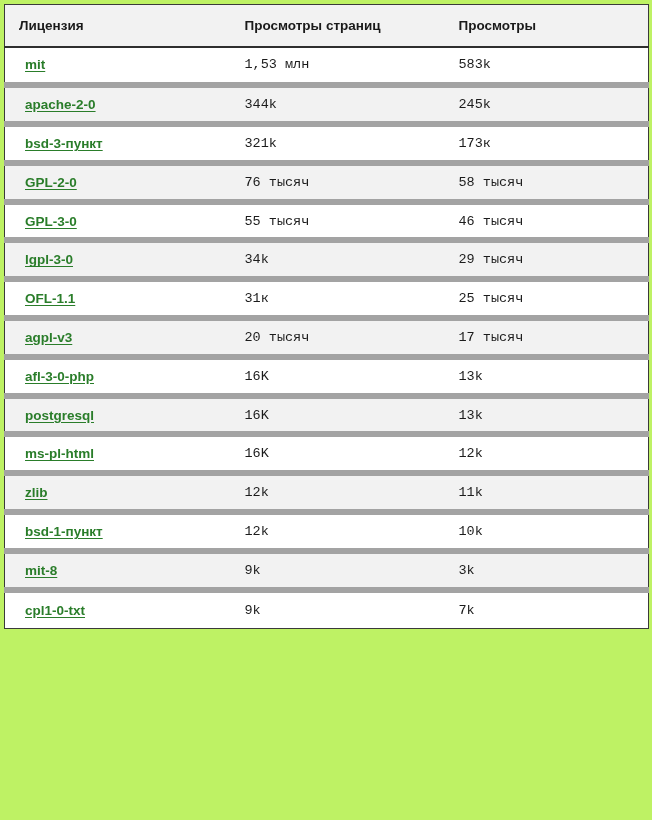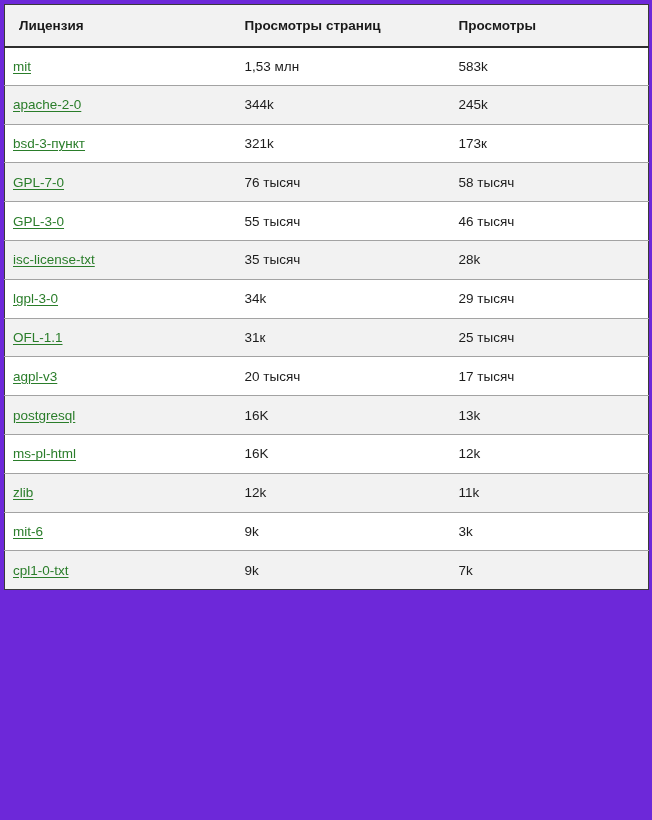--- a/index.html
+++ b/index.html
@@ -14,21 +14,21 @@
     font-family: "Liberation Sans", "DejaVu Sans", sans-serif;
     color: #1c1c1c;
     -webkit-font-smoothing: antialiased;
   }
 
   #stats-frame {
     box-sizing: border-box;
     width: 652px;
     height: 820px;
     padding: 4px 4px 4px 4px;
-    background: #6d28d9;
+    background: #bef264;
   }
 
   #stats-table {
     box-sizing: border-box;
     width: 644px;
     border-collapse: collapse;
     border: 1px solid #3a3a3a;
     table-layout: fixed;
     background: #ffffff;
   }
@@ -47,46 +47,46 @@
     font-size: 13.5px;
     font-weight: bold;
     color: #1a1a1a;
     padding: 0 0 0 14px;
     white-space: nowrap;
   }
 
   #stats-table tbody td {
     box-sizing: border-box;
     height: 38.8px;
-    border-top: 1px solid #a3a3a3;
+    border-top: 6px solid #a3a3a3;
     text-align: left;
     vertical-align: middle;
     font-size: 13.5px;
     color: #1c1c1c;
     padding: 0 0 0 14px;
     white-space: nowrap;
     overflow: hidden;
   }
 
   #stats-table tbody tr:nth-child(odd)  td { background: #ffffff; }
   #stats-table tbody tr:nth-child(even) td { background: #f2f2f2; }
 
   #stats-table tbody tr:first-child td { border-top: none; }
 
-  #stats-table td.license-cell { padding-left: 8px; }
+  #stats-table td.license-cell { padding-left: 20px; font-weight: bold; }
 
   a.license-link {
     color: #2a7d2a;
     text-decoration: underline;
     text-underline-offset: 2px;
     font-size: 13.5px;
     cursor: pointer;
   }
 
-  .metric { font-variant-numeric: tabular-nums; }
+  .metric { font-variant-numeric: tabular-nums; font-family: Liberation Mono, monospace; }
 </style>
 </head>
 <body>
 
 <div id="stats-frame">
   <table id="stats-table">
     <colgroup>
       <col class="c-license">
       <col class="c-views">
       <col class="c-visitors">
@@ -108,66 +108,71 @@
           <td class="license-cell"><a class="license-link">apache-2-0</a></td>
           <td class="metric">344k</td>
           <td class="metric">245k</td>
         </tr>
         <tr>
           <td class="license-cell"><a class="license-link">bsd-3-пункт</a></td>
           <td class="metric">321k</td>
           <td class="metric">173к</td>
         </tr>
         <tr>
-          <td class="license-cell"><a class="license-link">GPL-7-0</a></td>
+          <td class="license-cell"><a class="license-link">GPL-2-0</a></td>
           <td class="metric">76 тысяч</td>
           <td class="metric">58 тысяч</td>
         </tr>
         <tr>
           <td class="license-cell"><a class="license-link">GPL-3-0</a></td>
           <td class="metric">55 тысяч</td>
           <td class="metric">46 тысяч</td>
-        </tr>
-        <tr>
-          <td class="license-cell"><a class="license-link">isc-license-txt</a></td>
-          <td class="metric">35 тысяч</td>
-          <td class="metric">28k</td>
         </tr>
         <tr>
           <td class="license-cell"><a class="license-link">lgpl-3-0</a></td>
           <td class="metric">34k</td>
           <td class="metric">29 тысяч</td>
         </tr>
         <tr>
           <td class="license-cell"><a class="license-link">OFL-1.1</a></td>
           <td class="metric">31к</td>
           <td class="metric">25 тысяч</td>
         </tr>
         <tr>
           <td class="license-cell"><a class="license-link">agpl-v3</a></td>
           <td class="metric">20 тысяч</td>
           <td class="metric">17 тысяч</td>
         </tr>
         <tr>
+          <td class="license-cell"><a class="license-link">afl-3-0-php</a></td>
+          <td class="metric">16K</td>
+          <td class="metric">13k</td>
+        </tr>
+        <tr>
           <td class="license-cell"><a class="license-link">postgresql</a></td>
           <td class="metric">16K</td>
           <td class="metric">13k</td>
         </tr>
         <tr>
           <td class="license-cell"><a class="license-link">ms-pl-html</a></td>
           <td class="metric">16K</td>
           <td class="metric">12k</td>
         </tr>
         <tr>
           <td class="license-cell"><a class="license-link">zlib</a></td>
           <td class="metric">12k</td>
           <td class="metric">11k</td>
         </tr>
         <tr>
-          <td class="license-cell"><a class="license-link">mit-6</a></td>
+          <td class="license-cell"><a class="license-link">bsd-1-пункт</a></td>
+          <td class="metric">12k</td>
+          <td class="metric">10k</td>
+        </tr>
+        <tr>
+          <td class="license-cell"><a class="license-link">mit-8</a></td>
           <td class="metric">9k</td>
           <td class="metric">3k</td>
         </tr>
         <tr>
           <td class="license-cell"><a class="license-link">cpl1-0-txt</a></td>
           <td class="metric">9k</td>
           <td class="metric">7k</td>
         </tr>
       </tbody>
   </table>

